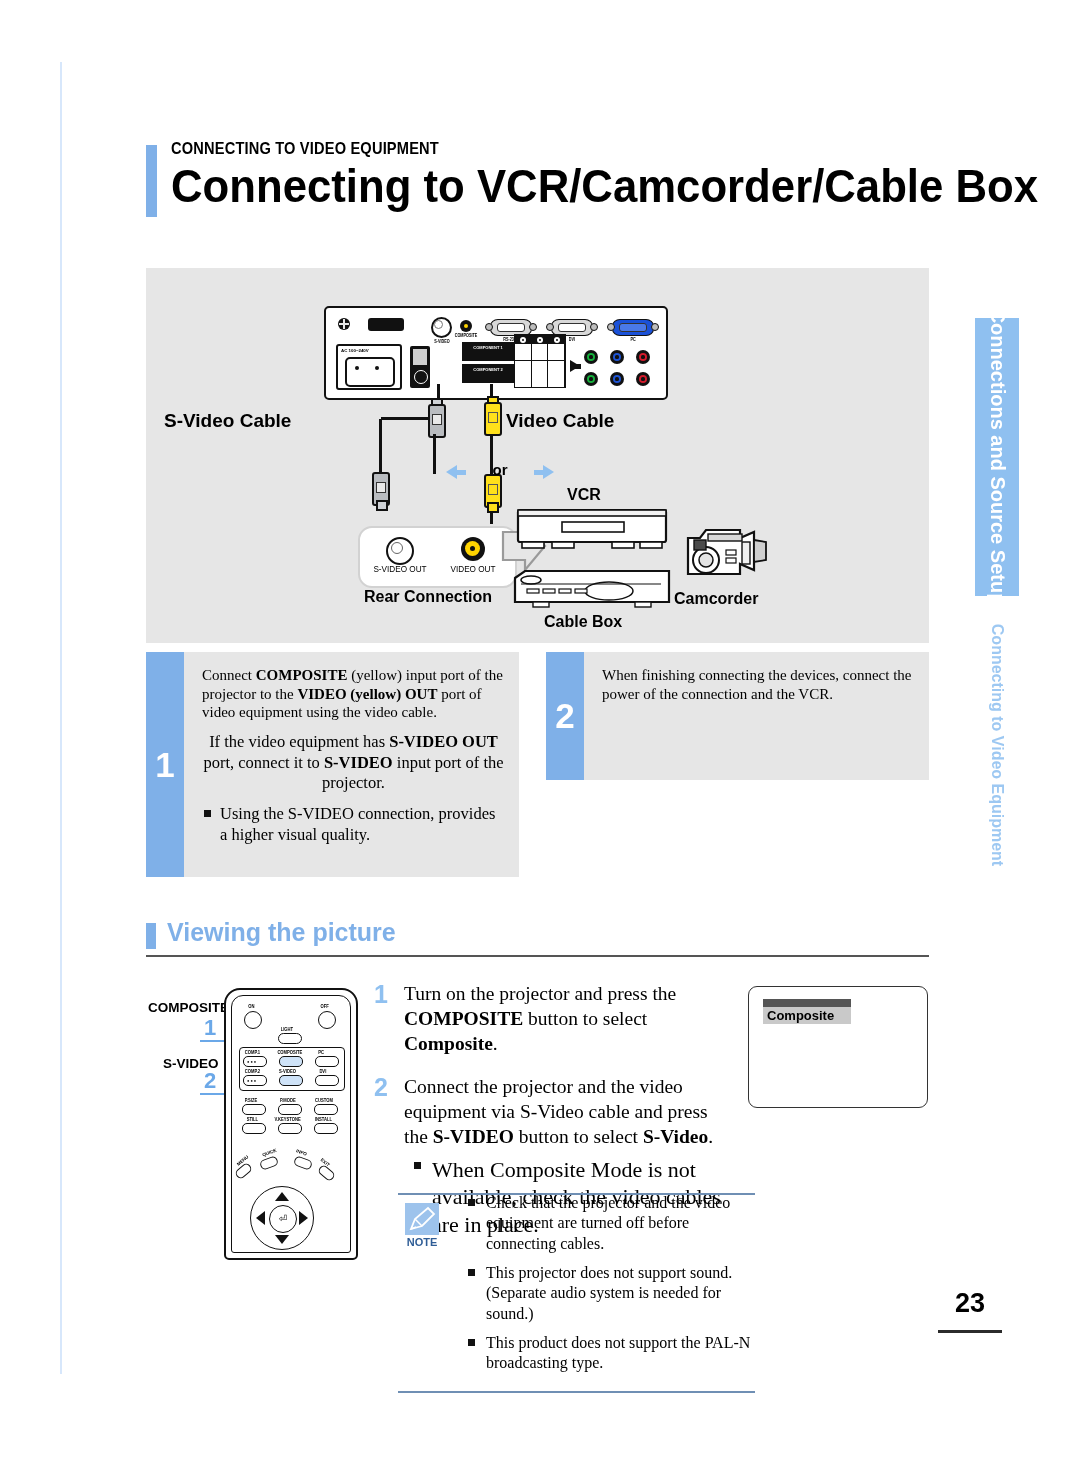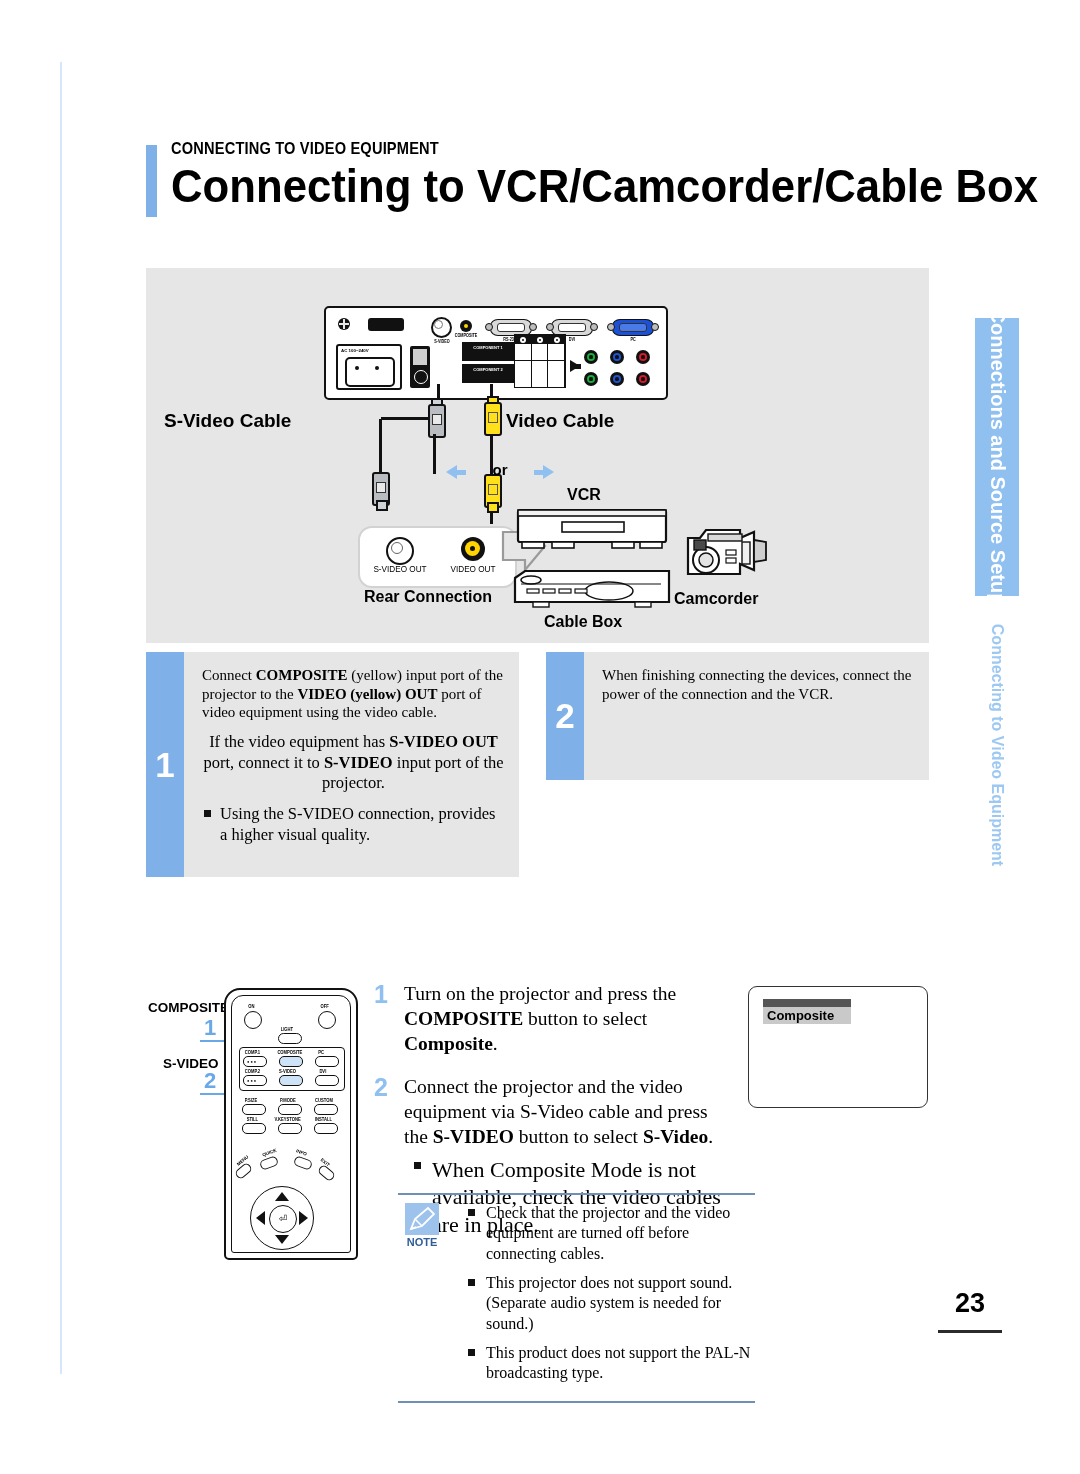--- a/index.html
+++ b/index.html
@@ -195,21 +195,21 @@
 
   
   .note{position:absolute;left:398px;top:1193px;width:357px;}
   .note .topline{position:absolute;left:0;top:0;width:357px;height:1.6px;background:#6f8fb4;}
   .note .botline{position:absolute;left:0;bottom:-10px;width:357px;height:1.6px;background:#6f8fb4;}
   .note .ico{position:absolute;left:2px;top:10px;width:44px;text-align:center;}
   .note .pencil{width:34px;height:32px;background:#9dc3ec;margin:0 auto;position:relative;}
   .note .pencil svg{position:absolute;left:3px;top:3px;}
   .note .ntxt{font-family:"Liberation Sans",sans-serif;font-weight:bold;font-size:11px;color:#2f5d96;
     margin-top:1px;}
-  .note .items{margin-left:62px;padding-top:10px;font-family:Liberation Serif, serif;}
+  .note .items{margin-left:62px;font-family:Liberation Serif, serif;}
   .note .it{position:relative;padding-left:26px;font-size:16px;line-height:1.27;margin-bottom:9px;}
   .note .it:before{content:"";position:absolute;left:8px;top:6px;width:7px;height:7px;background:#111;}
 
   .pageno{position:absolute;left:938px;top:1288px;width:64px;text-align:center;
     font-family:"Liberation Sans",sans-serif;font-weight:bold;font-size:27px;}
   .pageno-rule{position:absolute;left:938px;top:1330px;width:64px;height:2.5px;background:#2b2b2b;}
 
   
   .tabA{position:absolute;left:975px;top:318px;width:44px;height:278px;background:#8fc0f0;}
   .tabA span{position:absolute;left:50%;top:50%;
@@ -422,20 +422,25 @@
     <div class="stepbox" style="left:400px;top:0;width:383px;height:128px;">
       <div class="stepnum">
         <span>2</span>
       </div>
       <div class="stepbody">
         <div class="s-main">When finishing connecting the devices, connect the power of the connection and the VCR.</div>
       </div>
     </div>
   </div>
 
+  <div class="vsec">
+    <div class="vbar"></div>
+    <h2>Viewing the picture</h2>
+    <div class="vrule"></div>
+  </div>
 
   <div class="leadlbl" style="left:148px;top:1000px;">COMPOSITE</div>
   <div class="leadnum" style="left:204px;top:1015px;">1</div>
   <div class="leadline" style="left:200px;top:1040px;width:92px;"></div>
   <div class="leadlbl" style="left:163px;top:1056px;">S-VIDEO</div>
   <div class="leadnum" style="left:204px;top:1068px;">2</div>
   <div class="leadline" style="left:200px;top:1093px;width:100px;"></div>
 
   <div class="remote">
     <div class="rm-inner"></div>

